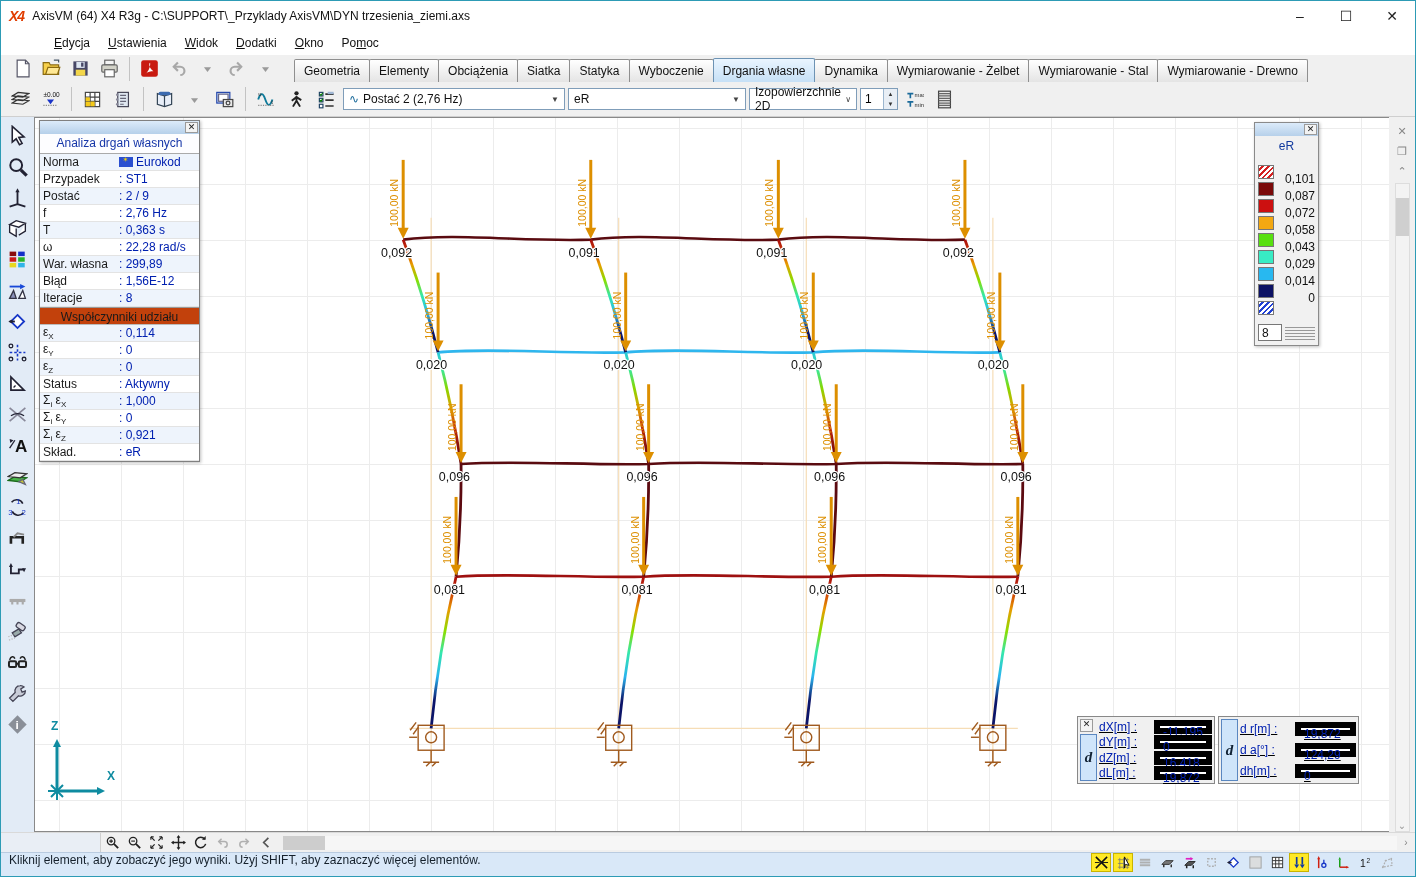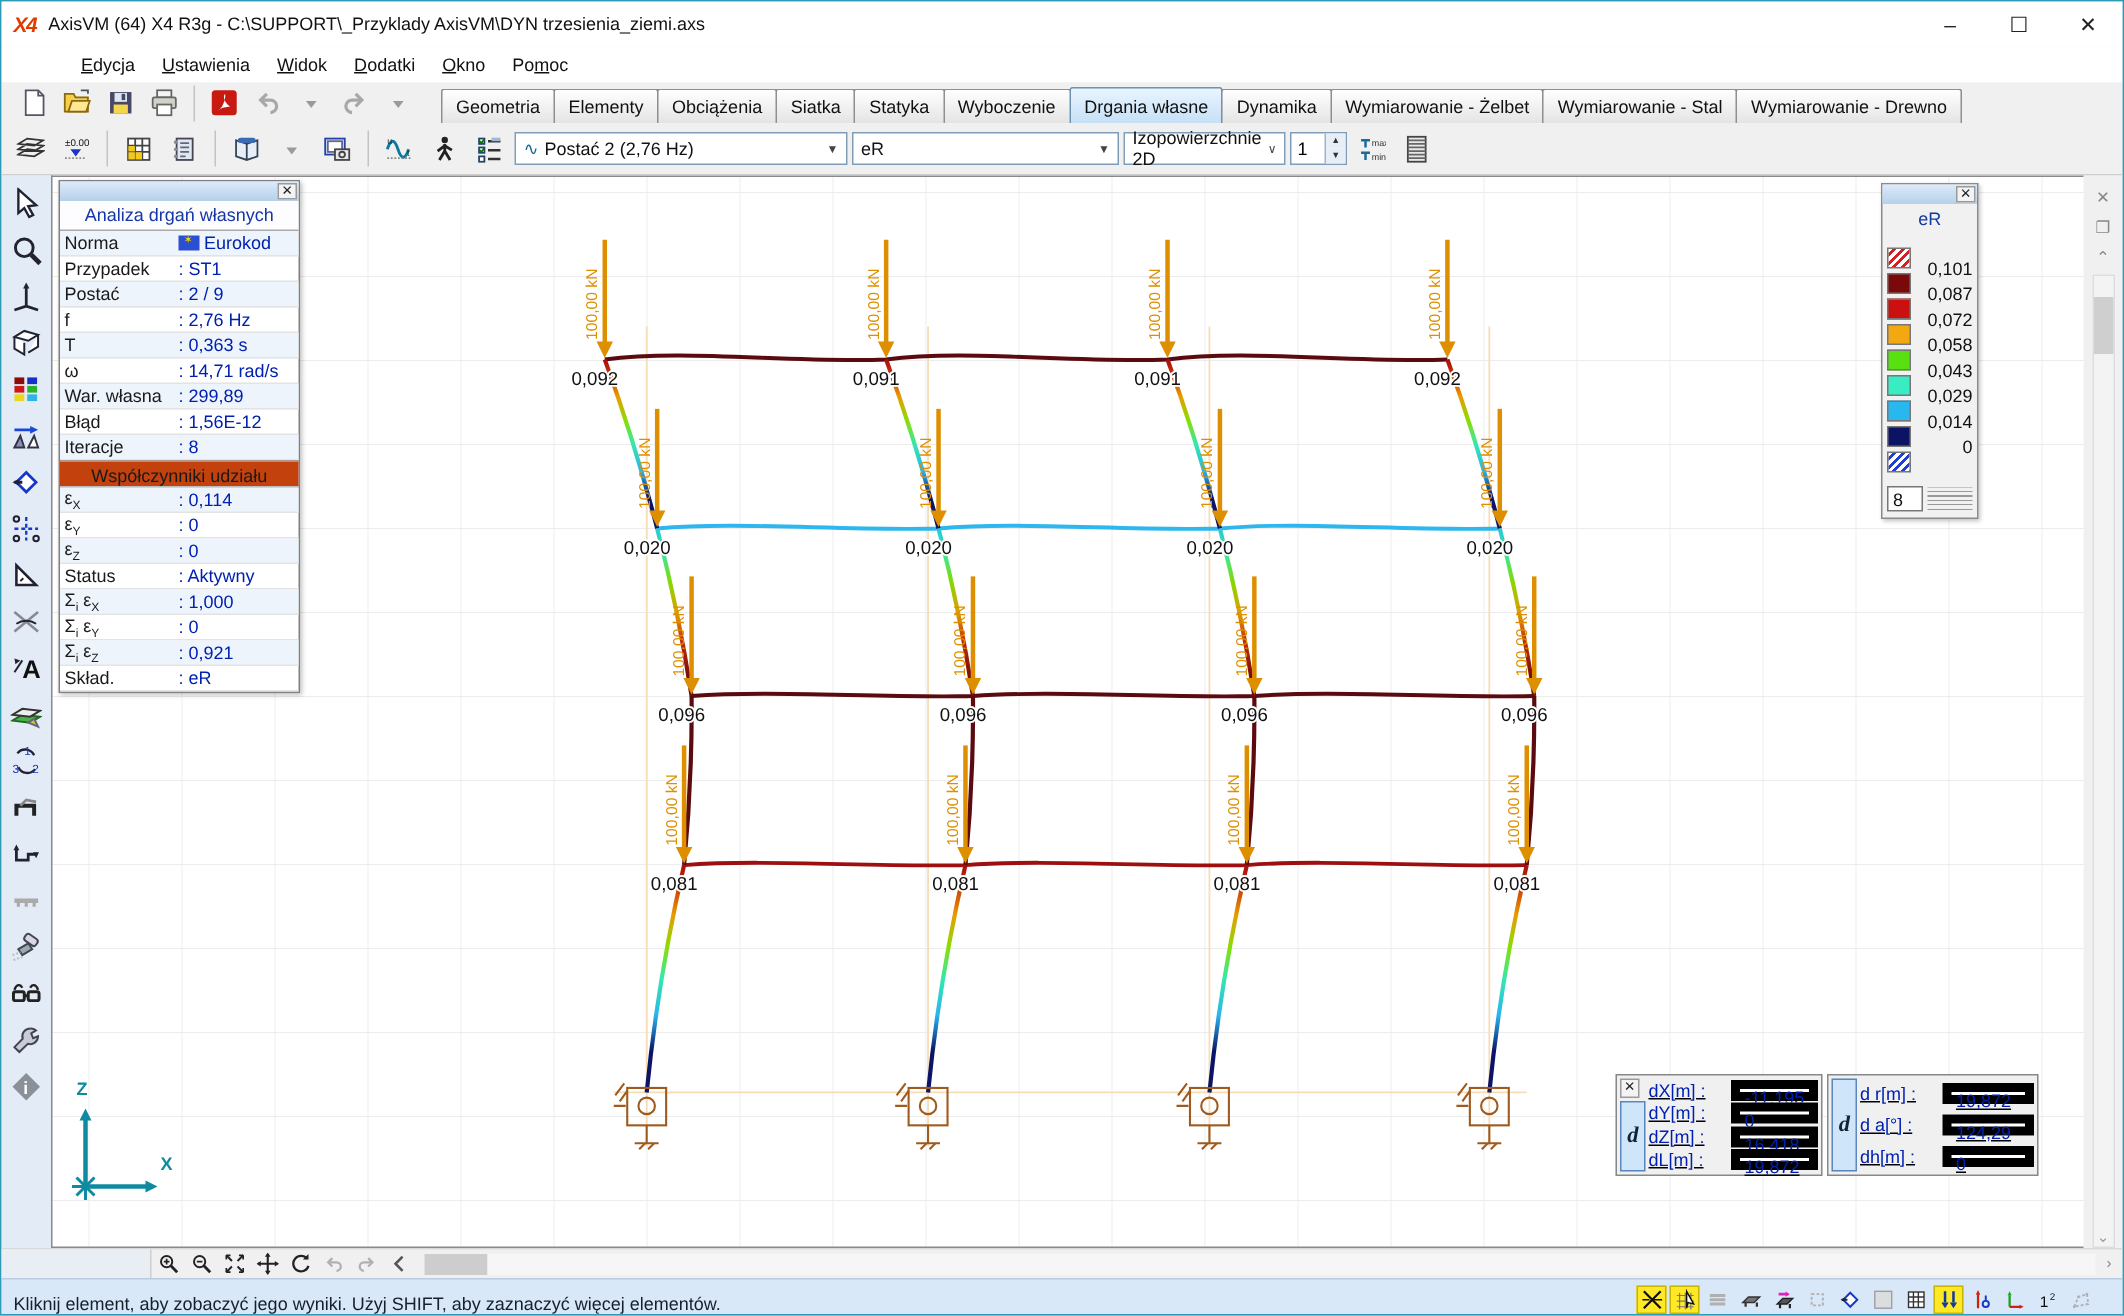--- a/index.html
+++ b/index.html
@@ -95,21 +95,21 @@
   
   .hscroll { height:20px; display:flex; align-items:center; background:#f0f0f0; border-top:1px solid #d9d9d9; flex:0 0 auto; }
   .hs-corner { width:100px; height:100%; background:#e9eef5; border-right:1px solid #cfcfcf; }
   .vt-btn { width:22px; height:18px; display:flex; align-items:center; justify-content:center; }
   .vt-btn svg { width:15px; height:15px; }
   .hs-thumb { width:42px; height:14px; background:#cdcdcd; margin-left:6px; }
   .hs-track { flex:1; height:14px; background:#f6f6f6; }
   .hs-right { width:18px; text-align:center; color:#888; font-size:10px; }
 
   
-  .statusbar { height:24px; background:#d9e8f8; display:flex; align-items:flex-end; padding:0 8px; border-top:1px solid #b9cbe0; flex:0 0 auto; color:#15202b; }
+  .statusbar { height:24px; background:#d9e8f8; display:flex; align-items:flex-start; padding:0 8px; border-top:1px solid #b9cbe0; flex:0 0 auto; color:#15202b; }
   .sb-icons { margin-left:auto; display:flex; gap:2px; align-items:center; margin-right:10px; }
   .sb-ic { width:20px; height:19px; display:flex; align-items:center; justify-content:center; }
   .sb-ic.hl { background:#ffe926; border:1px solid #c9b400; }
   .sb-ic svg { width:15px; height:15px; }
 
   .scene-holder svg { width:100%; height:100%; }
   text.nodeval { font-family:"Liberation Sans",sans-serif; font-size:12.5px; fill:#111; paint-order:stroke; stroke:#ffffff; stroke-width:2.5px; }
   text.loadtxt { font-family:"Liberation Sans",sans-serif; font-size:10.5px; fill:#dd8f00; }
 </style>
 </head>
@@ -648,21 +648,21 @@
             <div class="irow">
               <span class="lab">f</span>
               <span class="val">: 2,76 Hz</span>
             </div>
             <div class="irow">
               <span class="lab">T</span>
               <span class="val">: 0,363 s</span>
             </div>
             <div class="irow">
               <span class="lab">ω</span>
-              <span class="val">: 14,71 rad/s</span>
+              <span class="val">: 22,28 rad/s</span>
             </div>
             <div class="irow">
               <span class="lab">War. własna</span>
               <span class="val">: 299,89</span>
             </div>
             <div class="irow">
               <span class="lab">Błąd</span>
               <span class="val">: 1,56E-12</span>
             </div>
             <div class="irow">

